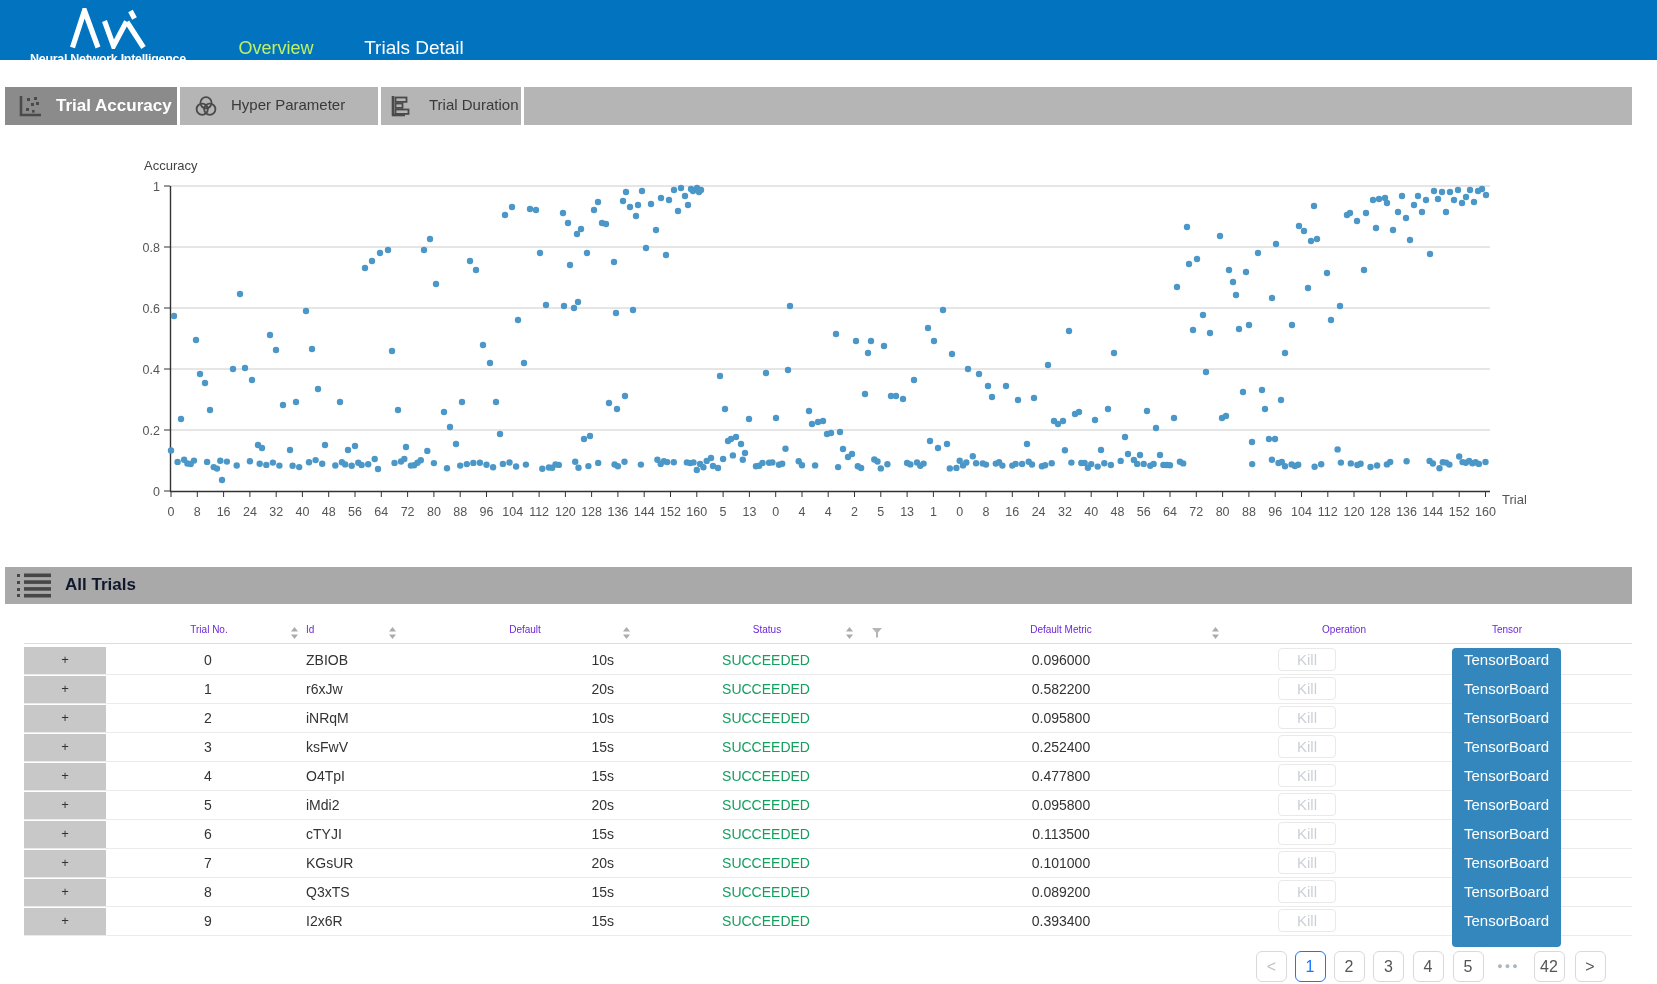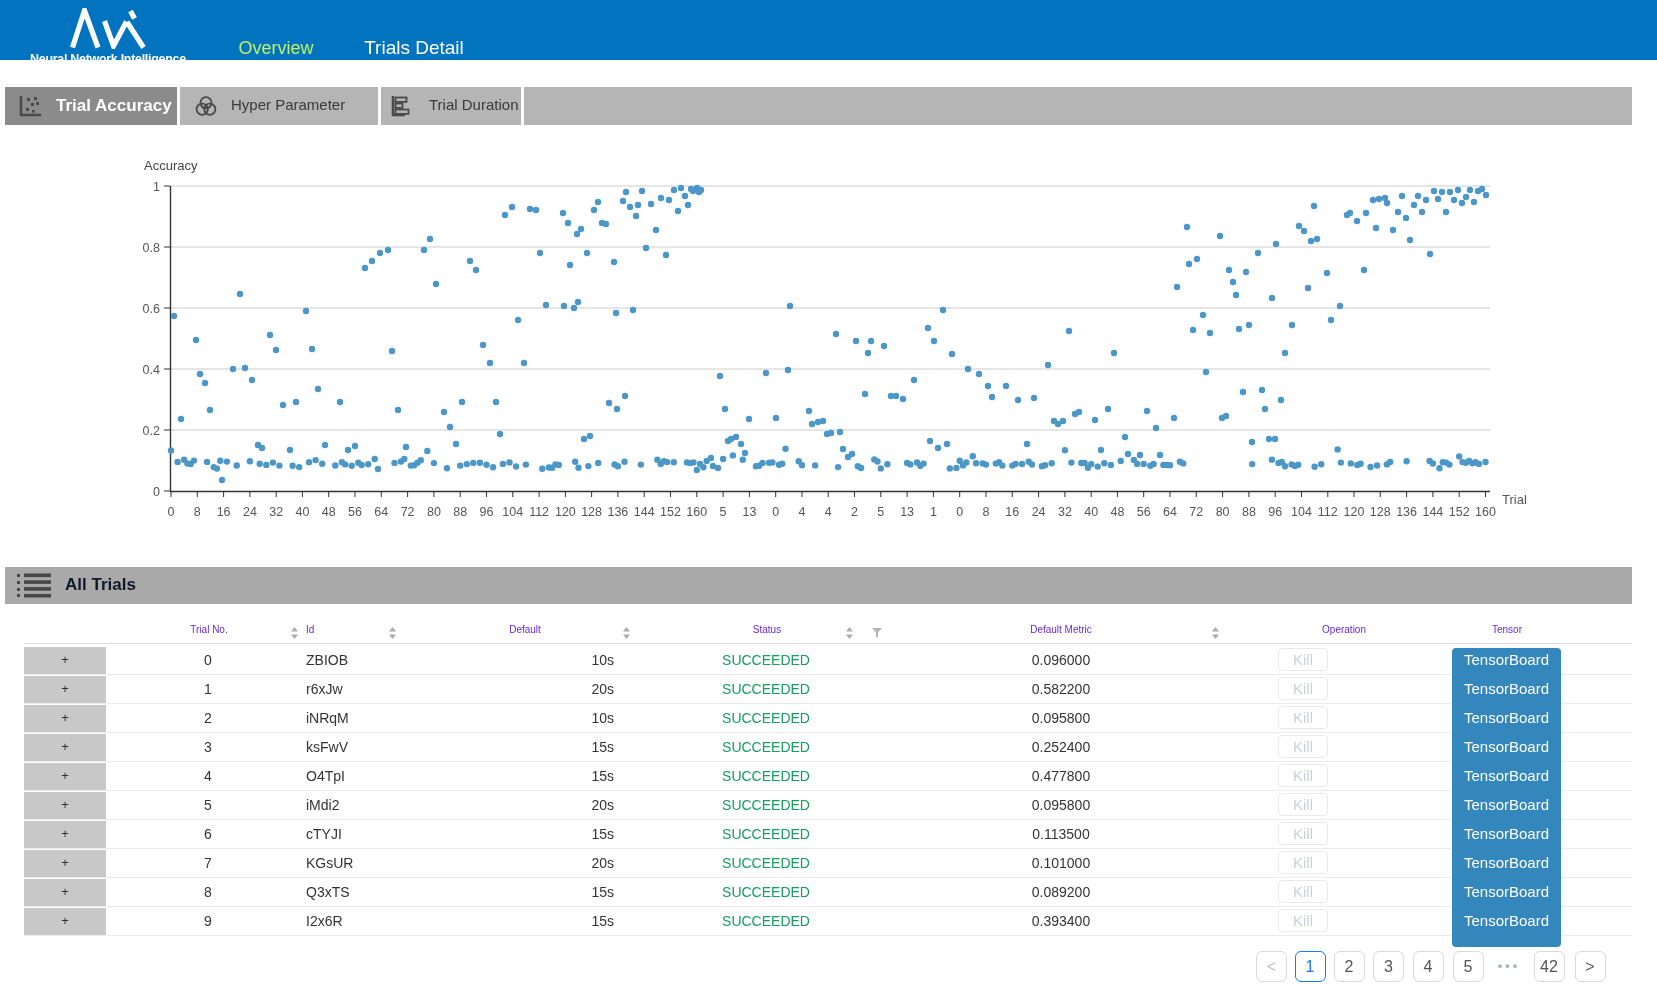--- a/index.html
+++ b/index.html
@@ -38,21 +38,21 @@
 .hc { position:absolute; top:624px; font-size:10px; color:#6d28d9; }
 #hline { position:absolute; left:24px; top:643px; width:1608px; height:1px; background:#dcdcdc; }
 .row { position:absolute; left:24px; width:1608px; height:29px; border-bottom:1px solid #ebebeb; }
 .plus { position:absolute; left:0px; top:1px; width:82px; height:27px; background:#c8c8c8;
   text-align:center; font-size:13px; color:#333; line-height:26px; }
 .c-no { position:absolute; left:126px; width:116px; text-align:center; top:6px; font-size:14px; color:#333; }
 .c-id { position:absolute; left:282px; top:6px; font-size:14px; color:#333; }
 .c-dur { position:absolute; left:500px; width:90px; text-align:right; top:6px; font-size:14px; color:#333; }
 .c-st { position:absolute; left:656px; width:172px; text-align:center; top:6px; font-size:14px; color:#13a05e; }
 .c-dm { position:absolute; left:960px; width:154px; text-align:center; top:6px; font-size:14px; color:#333; }
-.kill { position:absolute; left:1254px; top:2px; width:50px; height:23px; border:1px solid #e9e9e9;
+.kill { position:absolute; left:1254px; top:2px; width:58px; height:23px; border:1px solid #e9e9e9;
   border-radius:4px; text-align:center; line-height:21px; font-size:15px; color:#ccd0d6; background:#fff; }
 .tb { position:absolute; left:1428px; top:2px; width:109px; height:38px; background:#3387bd;
   border-radius:4px; text-align:center; line-height:23px; font-size:15px; color:#fff; }
 
 
 .pg { position:absolute; top:951px; width:31px; height:31px; border:1px solid #d9d9d9;
   border-radius:6px; background:#fff; text-align:center; line-height:29px; font-size:16px; color:#555; }
 .pga { border-color:#1677ff; color:#1677ff; }
 #pdots { position:absolute; top:951px; left:1493px; width:31px; text-align:center;
   line-height:31px; color:#aeb6bd; font-size:9px; letter-spacing:2px; }

